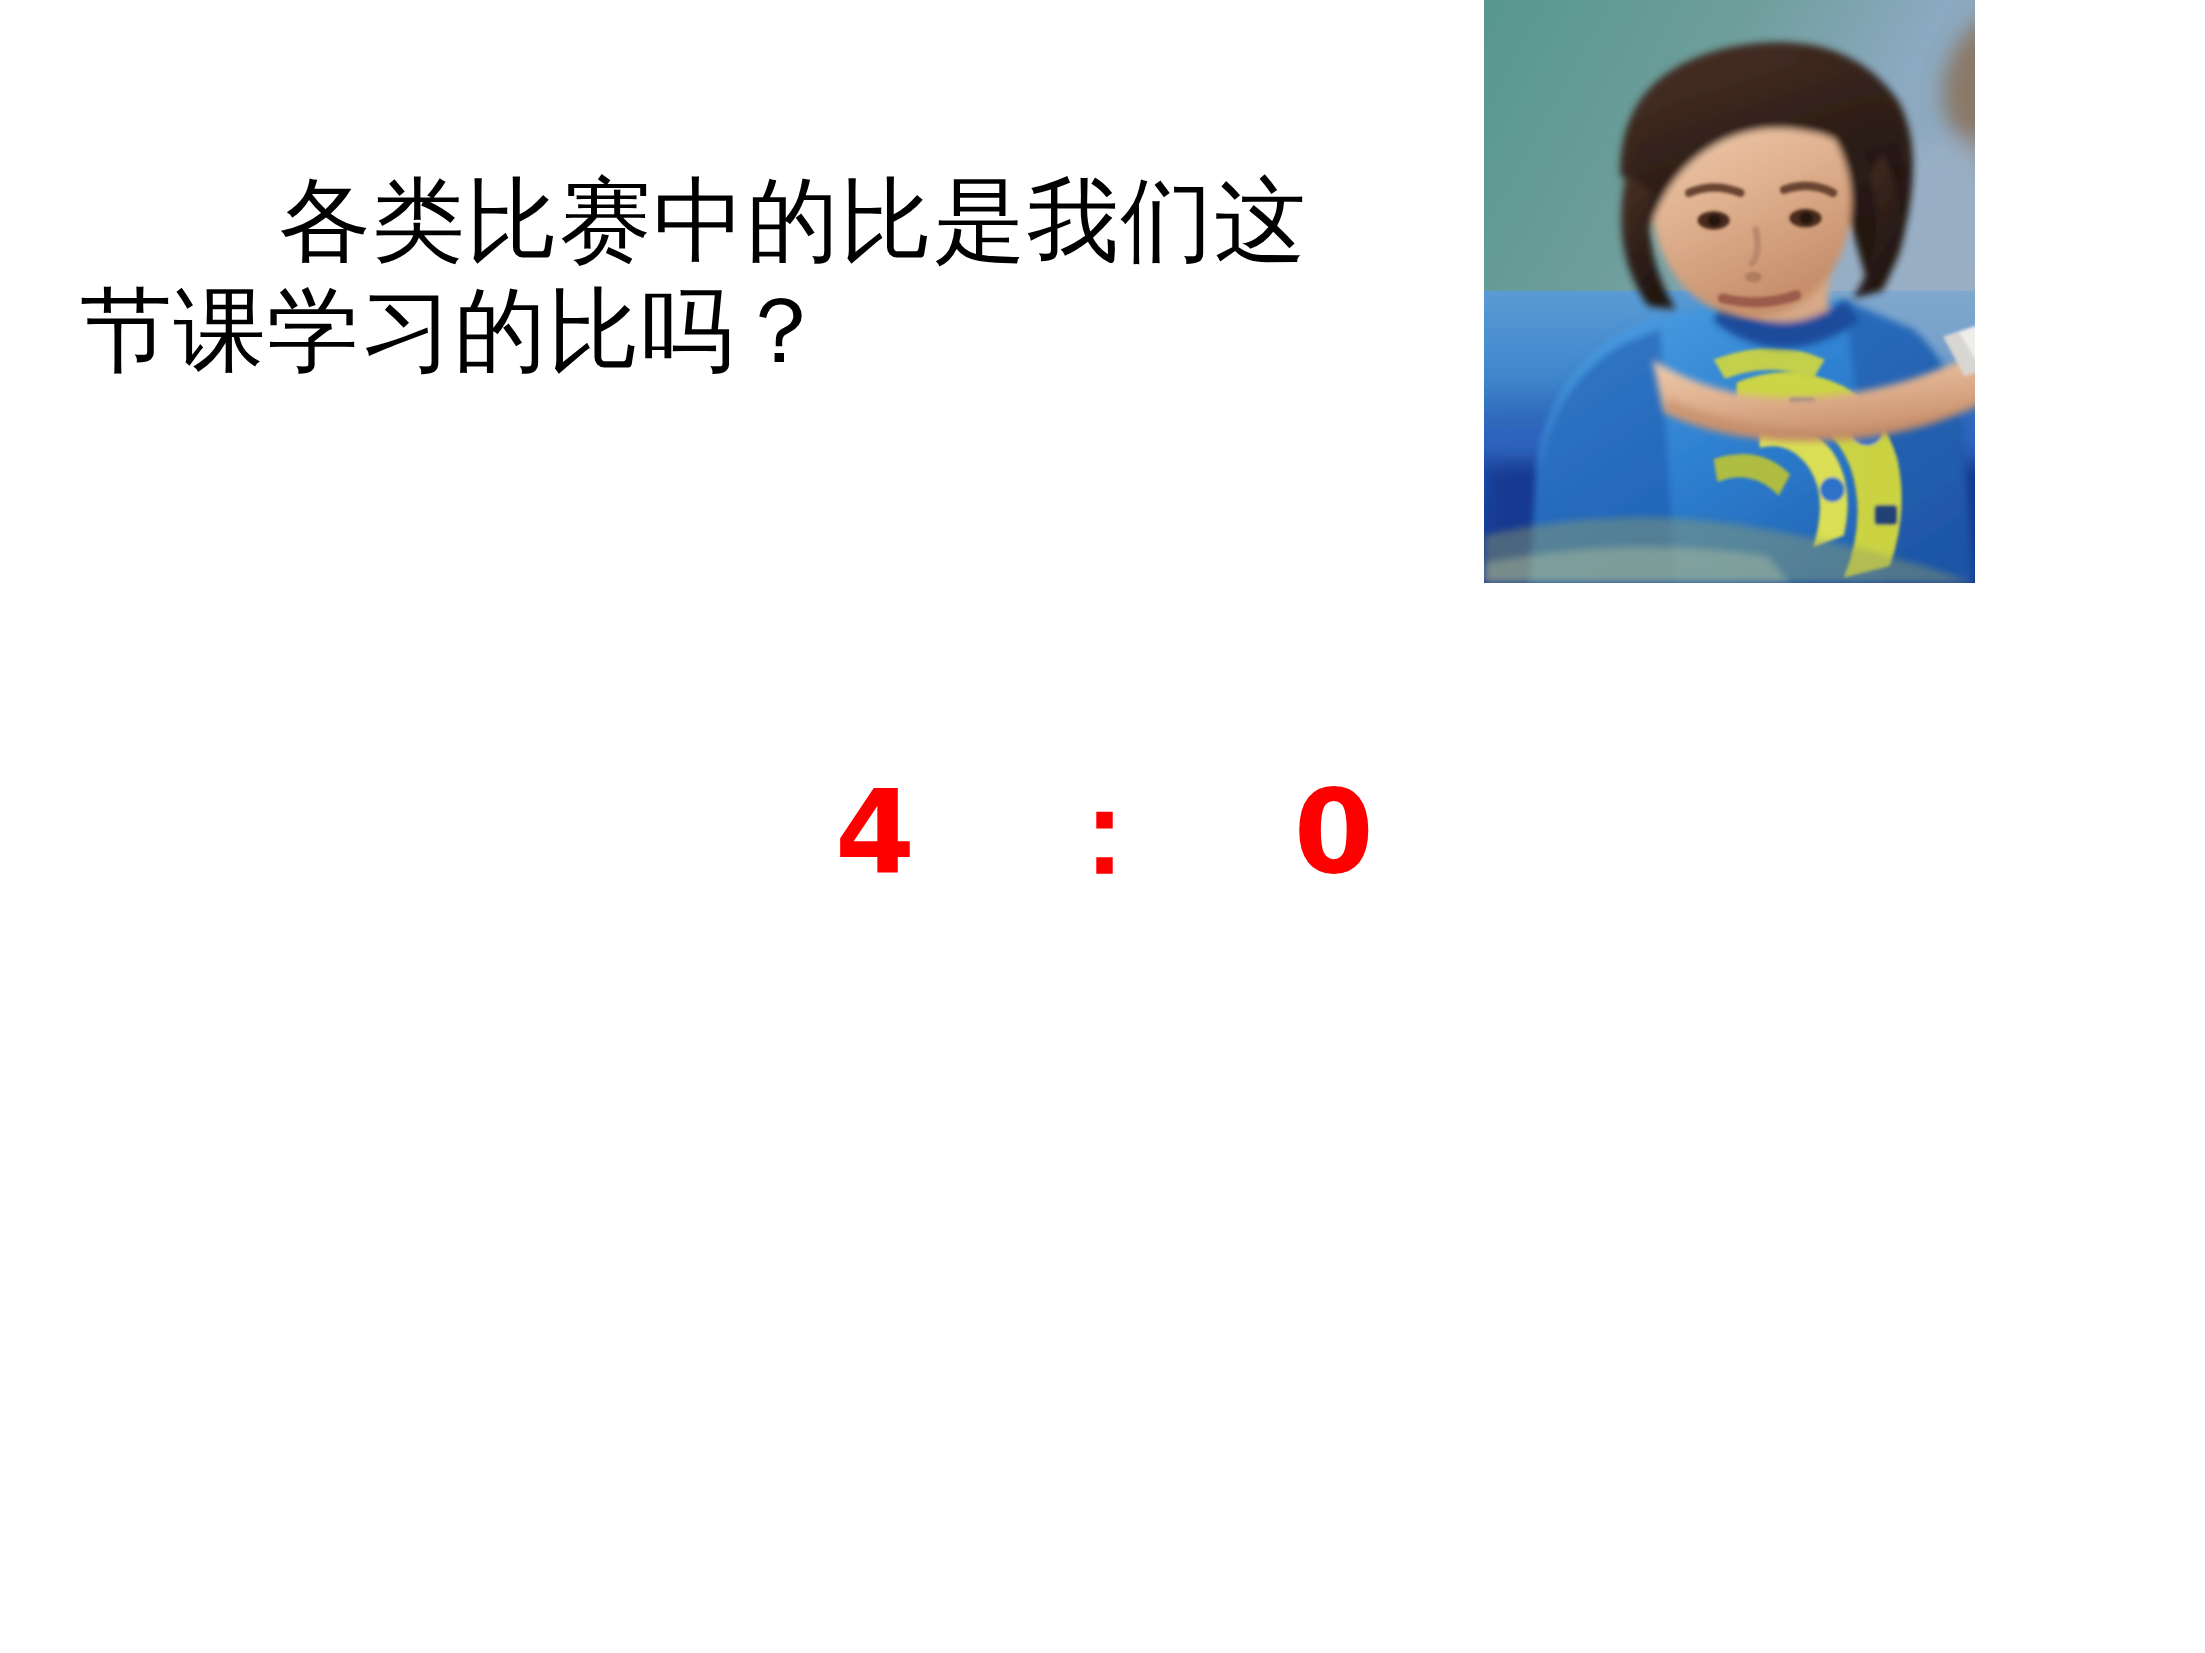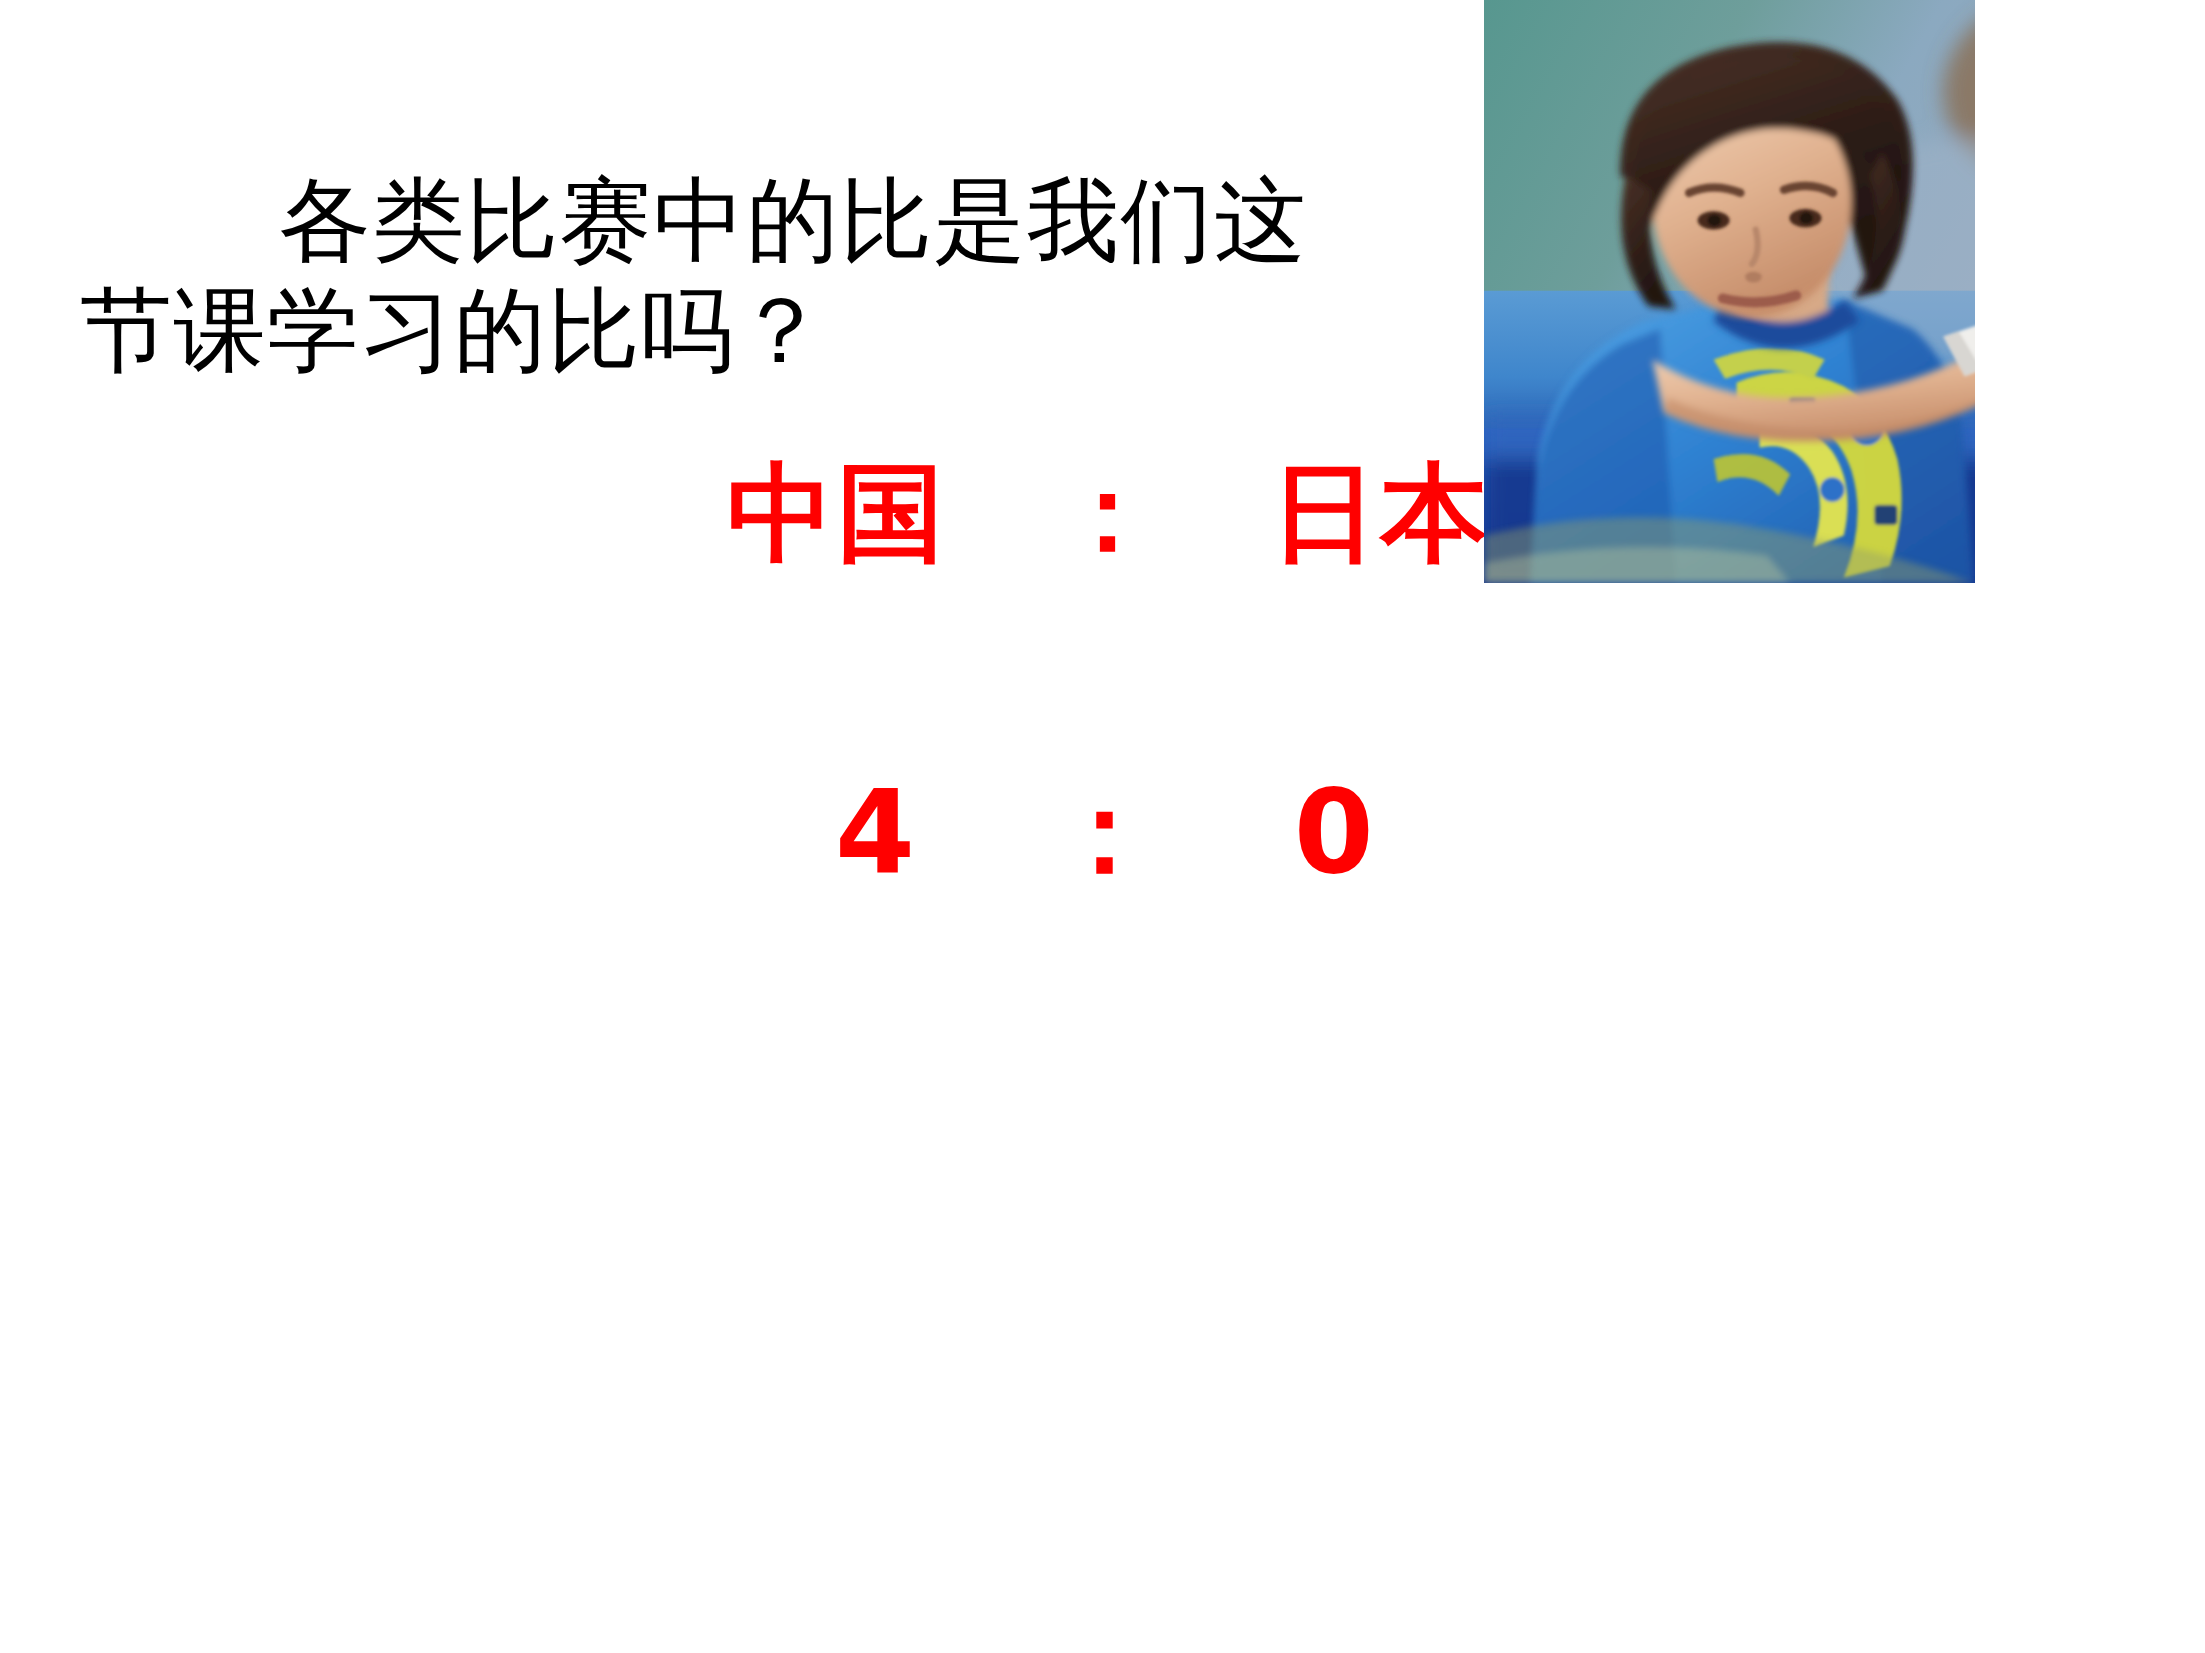--- a/index.html
+++ b/index.html
@@ -110,27 +110,20 @@
 </style>
 </head>
 <body>
 
 <div id="slide">
 
   <div class="qline" id="question-line-1">各类比赛中的比是我们这</div>
 
   <div class="qline" id="question-line-2">节课学习的比吗？</div>
 
-  <div class="red-row" id="matchup-row">
-    <span>中国</span>
-    <span class="gap"></span>
-    <span>：</span>
-    <span class="gap"></span>
-    <span>日本</span>
-  </div>
 
   <div class="red-row" id="score-row">
     <span>4</span>
     <span class="gap"></span>
     <span class="colon">：</span>
     <span class="gap"></span>
     <span>0</span>
   </div>
 
 

